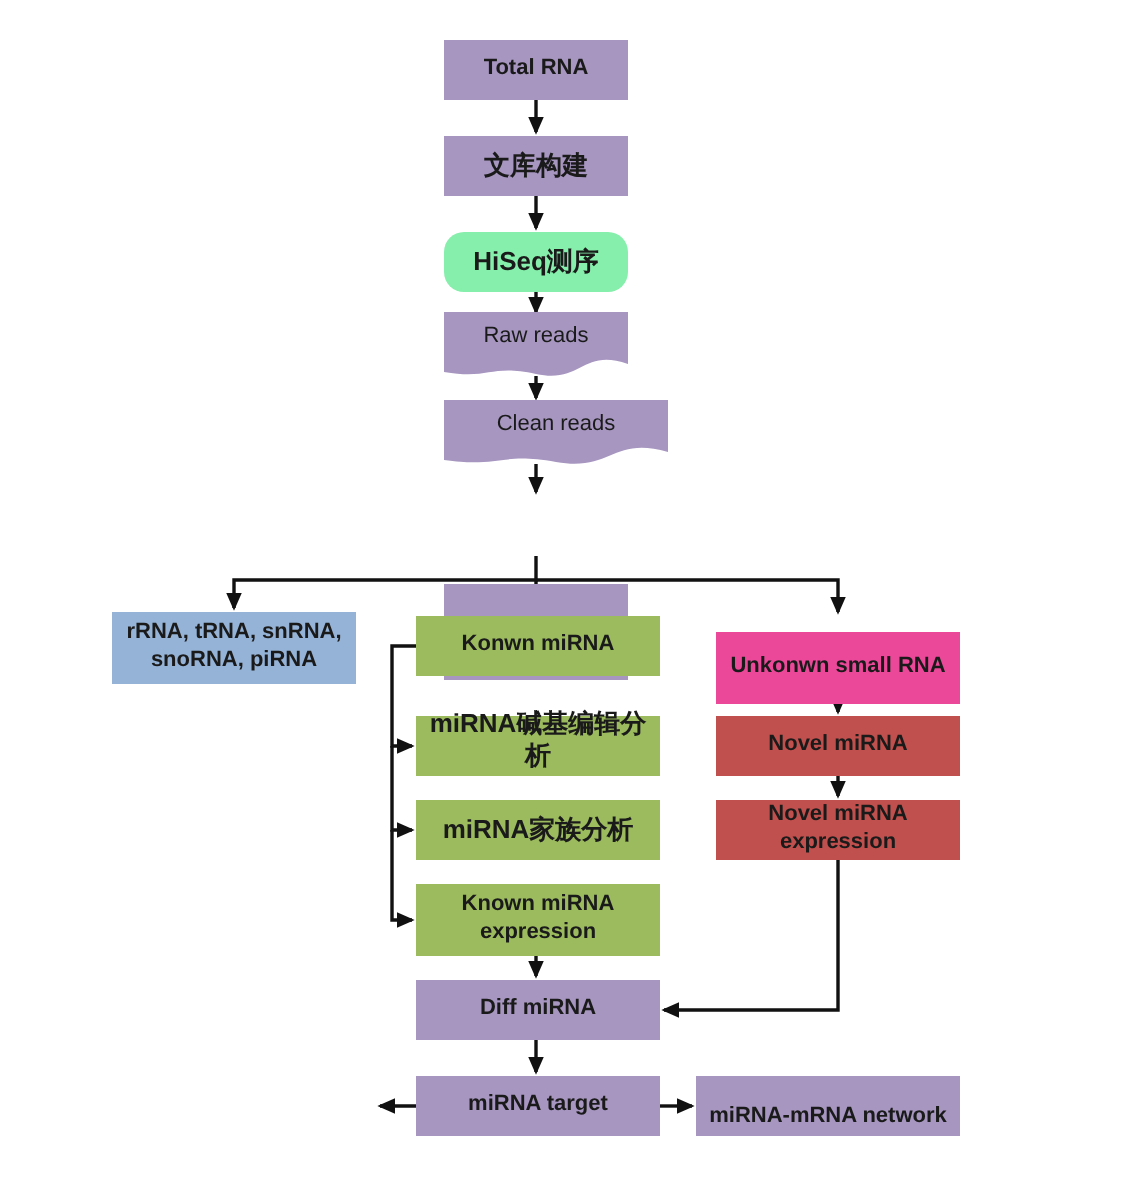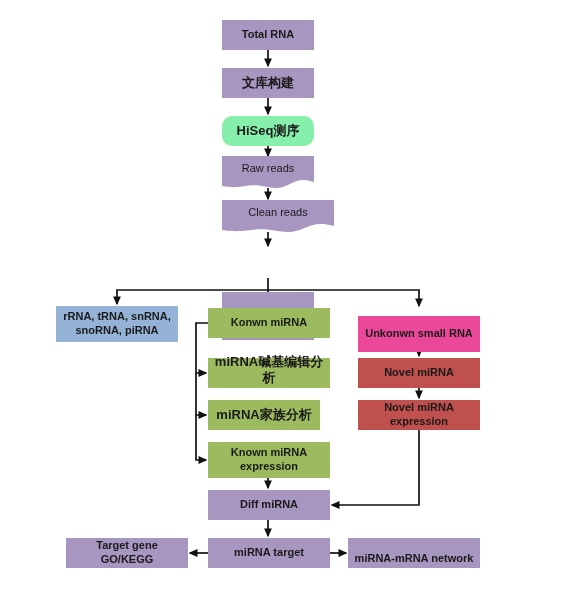--- a/index.html
+++ b/index.html
@@ -152,40 +152,37 @@
   </div>
 
   <div class="node cn" style="left:208px;top:358px;width:122px;height:30px;background:#9cbb5e;align-items:flex-end;">
     <span class="label">miRNA碱基编辑分析</span>
   </div>
 
   <div class="node" style="left:358px;top:358px;width:122px;height:30px;background:#c0504d;">
     <span class="label">Novel miRNA</span>
   </div>
 
-  <div class="node cn" style="left:208px;top:400px;width:112px;height:30px;background:#9cbb5e;">
+  <div class="node cn" style="left:208px;top:400px;width:122px;height:30px;background:#9cbb5e;">
     <span class="label">miRNA家族分析</span>
   </div>
 
   <div class="node" style="left:358px;top:400px;width:122px;height:30px;background:#c0504d;">
     <span class="label">Novel miRNA expression</span>
   </div>
 
   <div class="node" style="left:208px;top:442px;width:122px;height:36px;background:#9cbb5e;">
     <span class="label">Known miRNA
 expression</span>
   </div>
 
   <div class="node" style="left:208px;top:490px;width:122px;height:30px;background:#a796c0;">
     <span class="label">Diff miRNA</span>
   </div>
 
-  <div class="node" style="left:66px;top:538px;width:122px;height:30px;background:#a796c0;">
-    <span class="label">Target gene GO/KEGG</span>
-  </div>
 
   <div class="node" style="left:208px;top:538px;width:122px;height:30px;background:#a796c0;">
     <span class="label">miRNA target</span>
   </div>
 
   <div class="node" style="left:348px;top:538px;width:132px;height:30px;background:#a796c0;align-items:flex-end;">
     <span class="label">miRNA-mRNA network</span>
   </div>
 
 </div>

